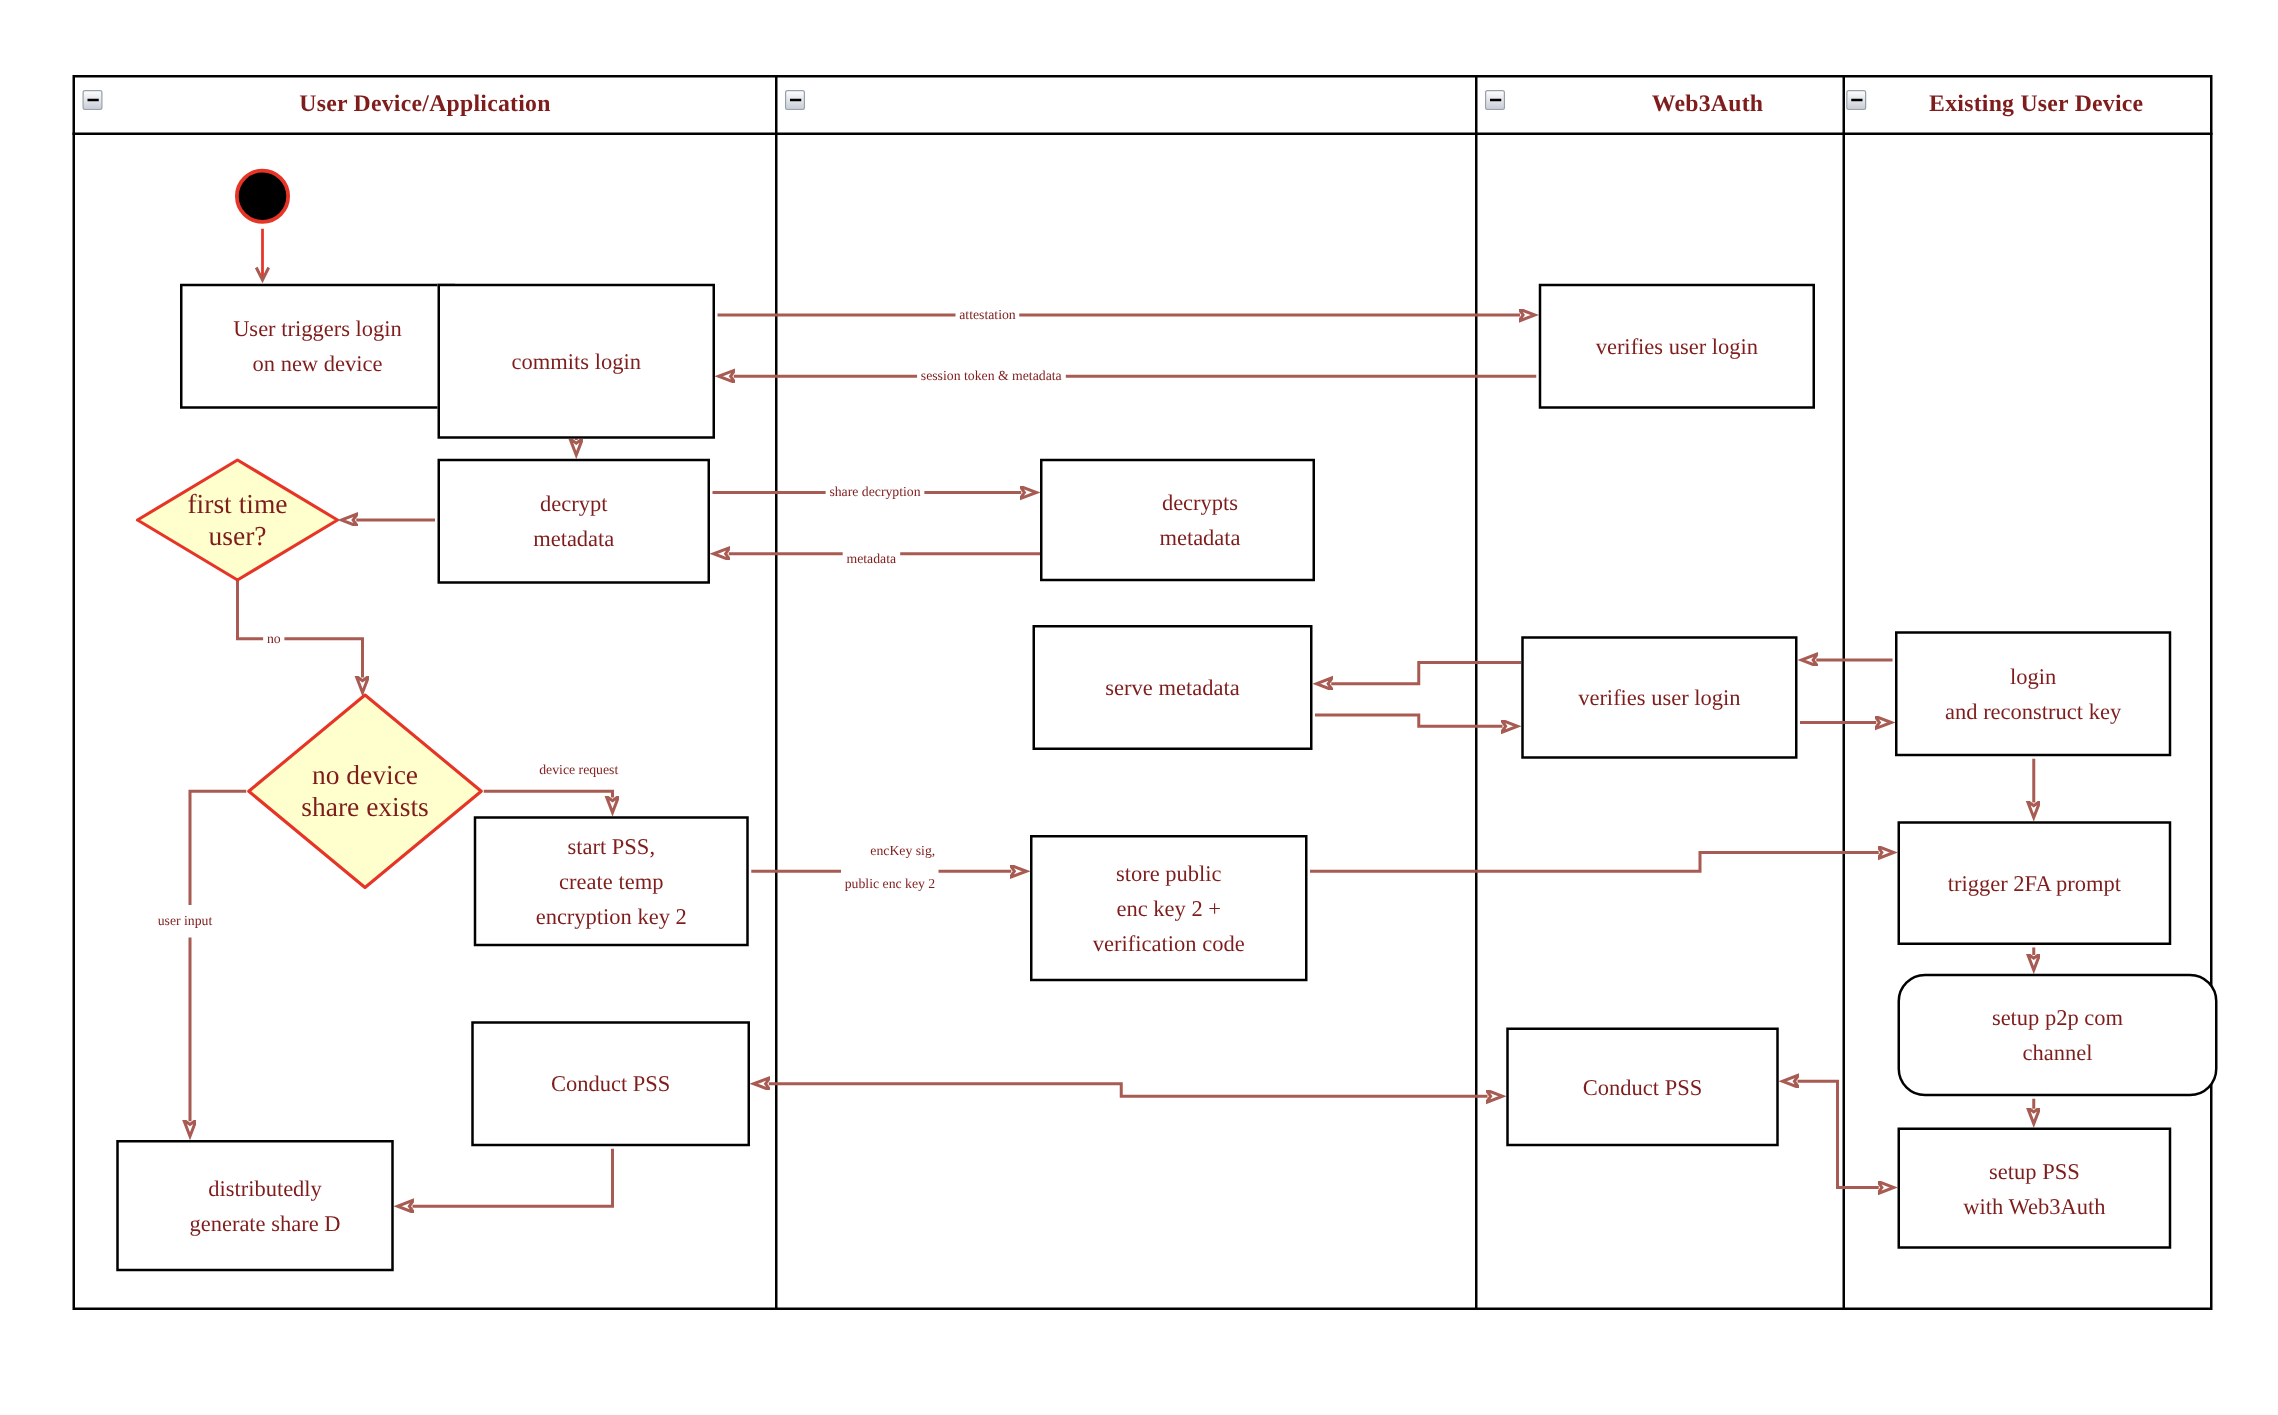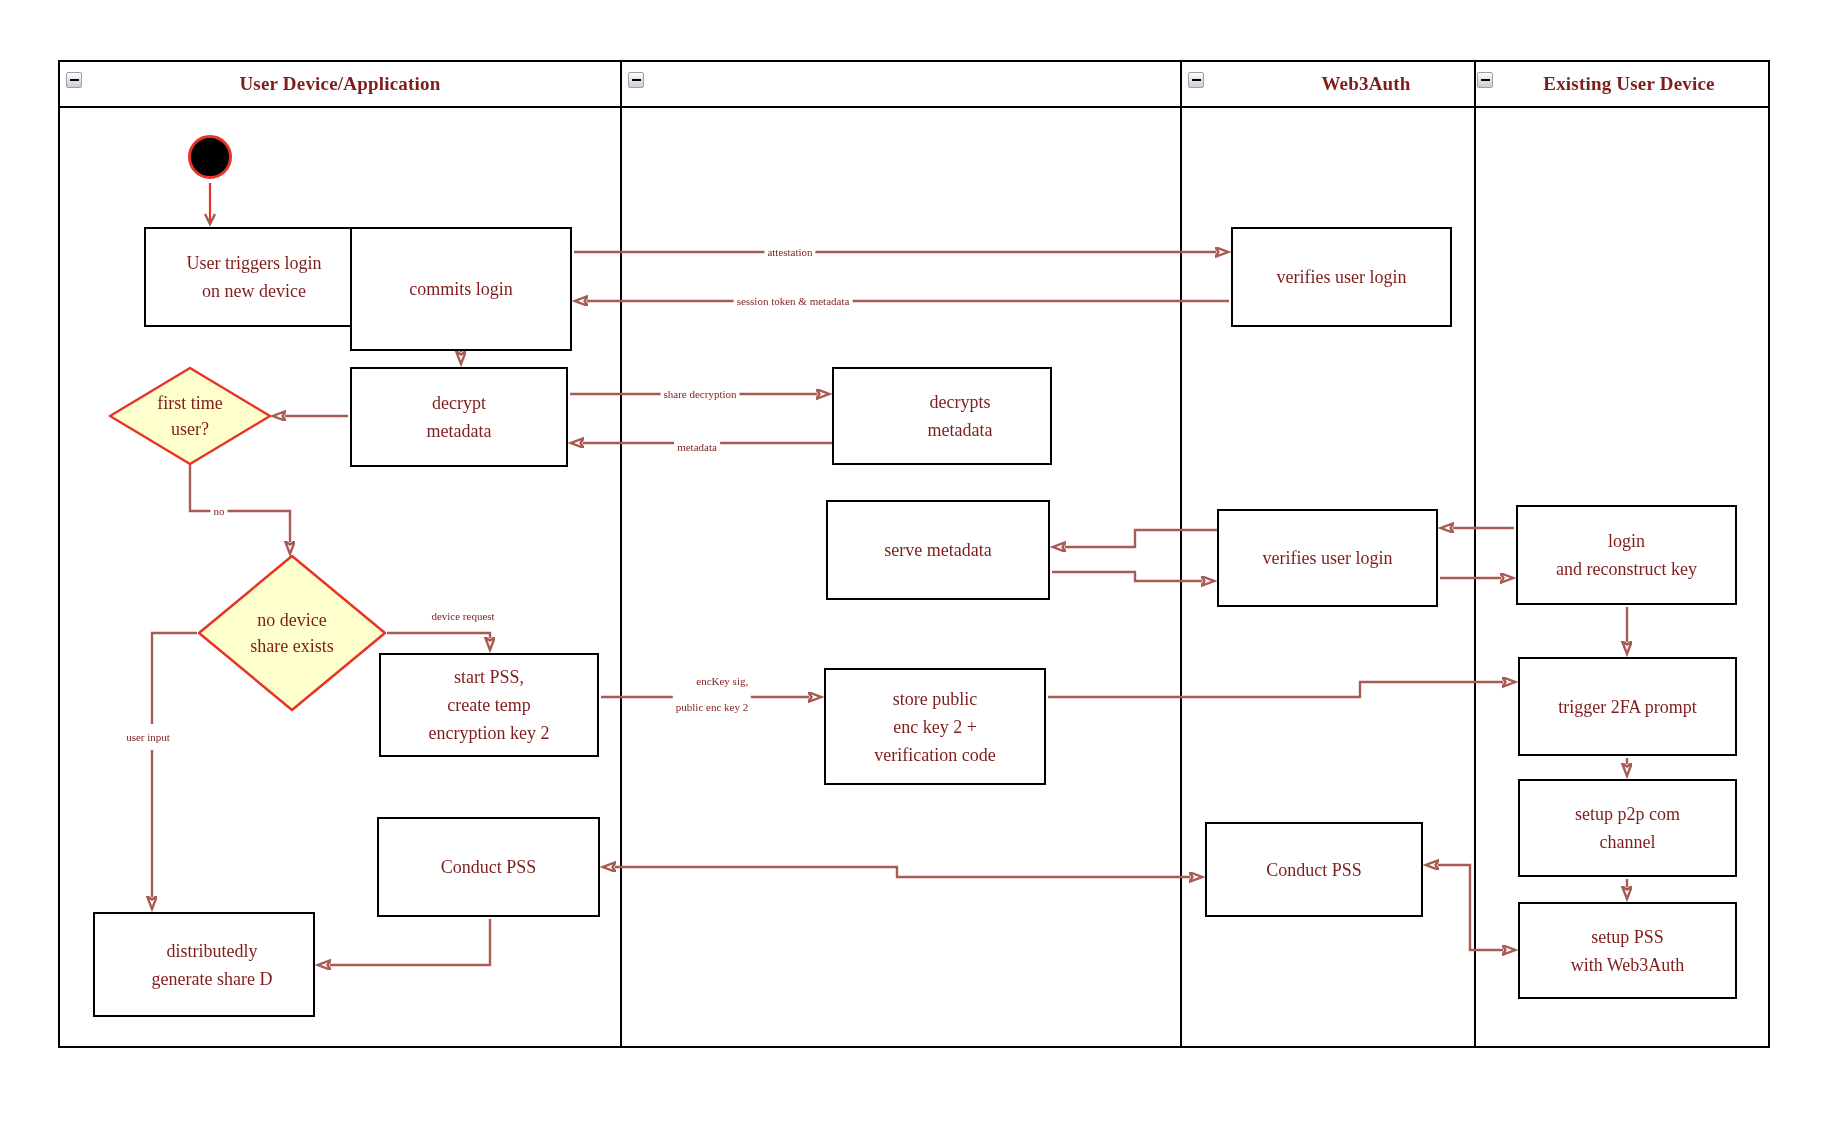--- a/index.html
+++ b/index.html
@@ -24,21 +24,21 @@
   }
   .collapse-btn .bar{width:9px;height:2.5px;background:#000;}
   
   .node{
     position:absolute;box-sizing:border-box;border:2px solid #000;background:#fff;
     display:flex;align-items:center;justify-content:center;text-align:center;
     font-size:18px;line-height:28px;white-space:pre-line;z-index:3;
   }
   .diamond-label{
     position:absolute;display:flex;align-items:center;justify-content:center;text-align:center;
-    font-size:18px;line-height:26px;white-space:pre-line;z-index:3;background:transparent;
+    font-size:22px;line-height:26px;white-space:pre-line;z-index:3;background:transparent;
   }
   .edge-label{
     position:absolute;transform:translate(-50%,-50%);background:#fff;padding:0 3px;
     font-size:11px;line-height:26px;white-space:pre-line;text-align:right;z-index:4;
   }
   .edge-label.no-bg{background:transparent;}
   .start-node{
     position:absolute;left:188px;top:135px;width:44px;height:44px;border-radius:50%;
     background:#000;border:3px solid var(--red);box-sizing:border-box;z-index:3;
   }
@@ -128,21 +128,21 @@
   <div class="node" style="left:1217px;top:509px;width:221px;height:98px;">verifies user login</div>
   <div class="node" style="left:1516px;top:505px;width:221px;height:100px;">login
 and reconstruct key</div>
   <div class="node" style="left:379px;top:653px;width:220px;height:104px;">start PSS,
 create temp
 encryption key 2</div>
   <div class="node" style="left:824px;top:668px;width:222px;height:117px;">store public
 enc key 2 +
 verification code</div>
   <div class="node" style="left:1518px;top:657px;width:219px;height:99px;">trigger 2FA prompt</div>
-  <div class="node" style="left:1518px;top:779px;width:219px;height:98px;">setup p2p com
+  <div class="node" style="left:1518px;top:779px;width:256px;height:98px;border-radius:22px;">setup p2p com
 channel</div>
   <div class="node" style="left:1518px;top:902px;width:219px;height:97px;">setup PSS
 with Web3Auth</div>
   <div class="node" style="left:377px;top:817px;width:223px;height:100px;">Conduct PSS</div>
   <div class="node" style="left:1205px;top:822px;width:218px;height:95px;">Conduct PSS</div>
   <div class="node" style="left:93px;top:912px;width:222px;height:105px;padding-left:16px;">distributedly
 generate share D</div>
 
   <div class="diamond-label" style="left:110px;top:368px;width:160px;height:96px;">first time
 user?</div>

